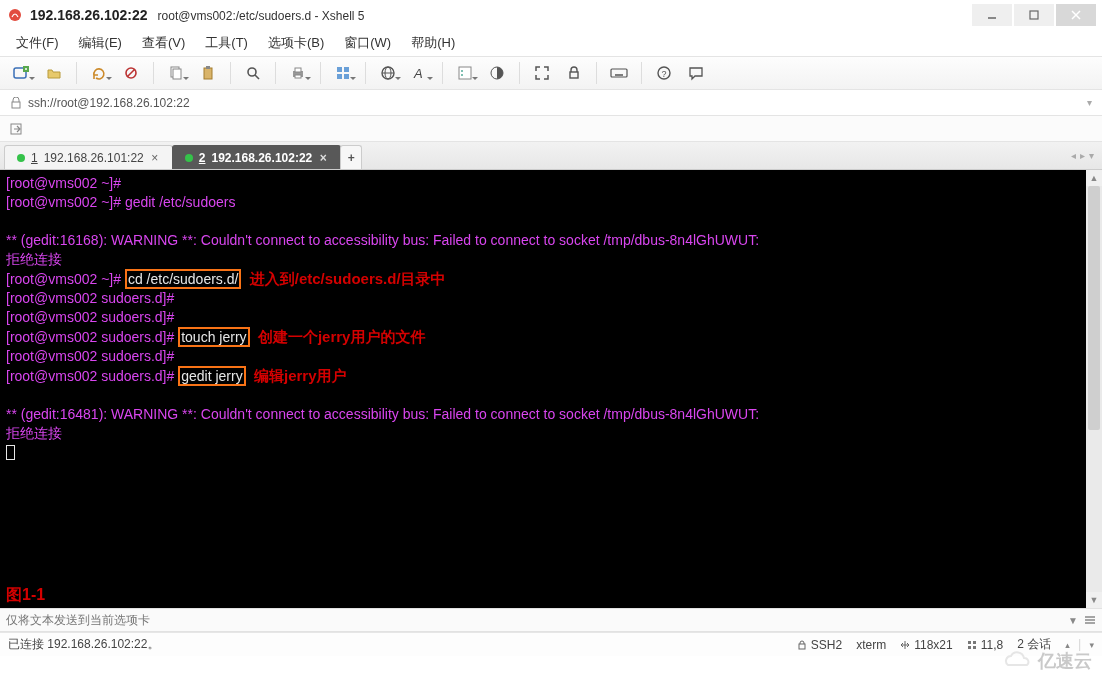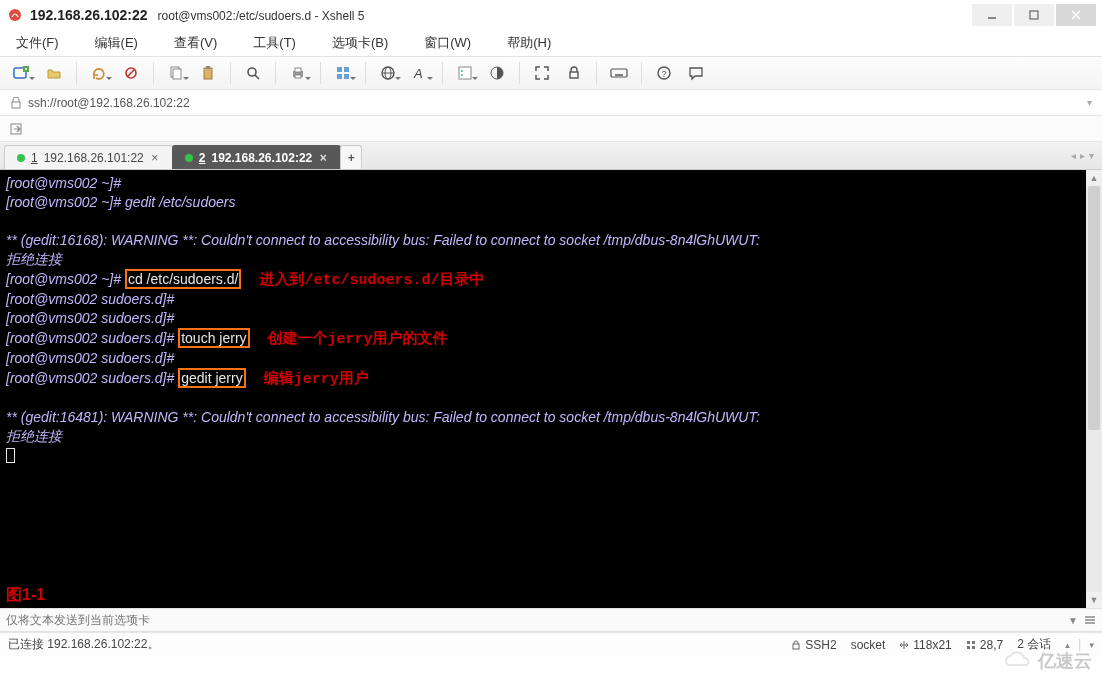--- a/index.html
+++ b/index.html
@@ -9,21 +9,21 @@
   .titlebar { display: flex; align-items: center; height: 30px; padding: 0 6px; background: #fff; }
   .titlebar .icon { width: 18px; height: 18px; margin-right: 6px; display:flex;align-items:center;justify-content:center; }
   .titlebar .caption { display: flex; align-items: baseline; gap: 10px; flex: 1; }
   .titlebar .host { font-weight: bold; font-size: 14px; color: #222; }
   .titlebar .path { font-size: 12px; color: #333; }
   .win-btns { display: flex; gap: 2px; }
   .win-btn { width: 40px; height: 22px; display:flex;align-items:center;justify-content:center; color:#666; background:#efefef; }
   .win-btn.close { background:#d8d8d8; color:#fff; }
 
   
-  .menubar { display: flex; align-items: center; height: 26px; padding: 0 10px; gap: 24px; background:#fff; font-size: 13px; }
+  .menubar { display: flex; align-items: center; height: 26px; padding: 0 10px; gap: 8px; background:#fff; font-size: 13px; }
   .menubar .mi { padding: 2px 6px; color:#333; }
 
   
   .toolbar { display: flex; align-items: center; height: 34px; padding: 0 8px; gap: 4px; border-top:1px solid #e4e4e4; border-bottom:1px solid #e4e4e4; background:linear-gradient(#fdfdfd,#f3f3f3); }
   .tbtn { width: 28px; height: 26px; display:flex;align-items:center;justify-content:center; color:#555; border-radius:3px; position:relative; }
   .tbtn.dd::after{ content:""; position:absolute; right:1px; bottom:3px; border:3px solid transparent; border-top-color:#777; }
   .tsep{ width:1px; height:22px; background:#ddd; margin:0 4px; }
 
   
   .addrbar { display:flex; align-items:center; height:26px; padding:0 10px; gap:6px; border-bottom:1px solid #e4e4e4; font-size:12px; color:#555; }
@@ -43,23 +43,23 @@
   .tab .idx{ text-decoration: underline; }
   .tab .tx{ width:10px; text-align:center; color:#666;}
   .tab.active .tx{ color:#ddd; }
   .addtab{ width:22px; display:flex;align-items:center;justify-content:center;margin-top:3px;border:1px solid #ccc;border-bottom:none;border-radius:3px 3px 0 0;background:#f7f7f7;font-weight:bold;color:#555;}
   .tabstrip .spacer{ flex:1; }
   .tabnav{ display:flex;align-items:center;gap:4px;padding:0 8px;color:#aaa;font-size:10px; }
 
   
   .term-wrap{ position:relative; background:#000; height:438px; display:flex; }
   .term { flex:1; padding:4px 6px; font-family: Consolas,"Courier New",monospace; font-size:14px; line-height:18px; color:#e6e6e6; white-space:pre; overflow:hidden; position:relative;}
-  .term .b{ color:#c4b5fd;font-style:italic;}
+  .term .b{ color:#d946ef;}
   .term .box{ border:2px solid #f97316; padding:0 1px; display:inline-block; line-height:16px;}
-  .term .ann{ color:#d40000; font-family:Liberation Mono, monospace; font-weight:bold; font-size:15px;}
+  .term .ann{ color:#d40000; font-family:Liberation Sans, sans-serif; font-weight:bold; font-size:15px;}
   .term .cursor{ display:inline-block; width:9px; height:15px; border:1px solid #e6e6e6; vertical-align:middle;}
   .term .fig{ position:absolute; bottom:4px; left:6px; color:#d40000; font-family:"Microsoft YaHei",sans-serif; font-weight:bold; font-size:16px;}
   .scroll{ width:16px; background:#f0f0f0; display:flex; flex-direction:column; }
   .scroll .arr{ height:16px; display:flex;align-items:center;justify-content:center;color:#888;font-size:9px;background:#f0f0f0;}
   .scroll .track{ flex:1; background:#eaeaea; position:relative;}
   .scroll .thumb{ position:absolute; left:2px; right:2px; top:0; height:60%; background:#cfcfcf; border-radius:2px;}
 
   
   .sendbar{ display:flex; align-items:center; height:24px; border-top:1px solid #e2e2e2; border-bottom:1px solid #e2e2e2; background:#fafafa; padding:0 6px; gap:6px; font-size:12px;}
   .sendbar input{ flex:1; border:none; outline:none; background:transparent; color:#8b5cf6; font-size:12px;}
@@ -334,39 +334,39 @@
   <div class="spacer"></div>
   <div class="seg">
     <span>
         <svg width="10" height="10">
           <rect x="2" y="4" width="6" height="5" fill="none" stroke="#666"></rect>
           <path d="M3 4V3a2 2 0 0 1 4 0v1" fill="none" stroke="#666"></path>
         </svg>
       </span>
     <span>SSH2</span>
   </div>
-  <div class="seg">socket</div>
+  <div class="seg">xterm</div>
   <div class="seg">
     <span>
         <svg width="10" height="10">
           <path d="M1 5h8 M5 1v8 M1 5l2-2 M1 5l2 2 M9 5l-2-2 M9 5l-2 2" stroke="#666" fill="none"></path>
         </svg>
       </span>
     <span>118x21</span>
   </div>
   <div class="seg">
     <span>
         <svg width="10" height="10">
           <rect x="1" y="1" width="3" height="3" fill="#777"></rect>
           <rect x="6" y="1" width="3" height="3" fill="#777"></rect>
           <rect x="1" y="6" width="3" height="3" fill="#777"></rect>
           <rect x="6" y="6" width="3" height="3" fill="#777"></rect>
         </svg>
       </span>
-    <span>28,7</span>
+    <span>11,8</span>
   </div>
   <div class="seg">2 会话</div>
   <div class="seg">
     <span style="font-size:9px;color:#888;">▴</span>
     <span class="sep">｜</span>
     <span style="font-size:9px;color:#888;">▾</span>
   </div>
 </div>
 
 <div class="watermark">

